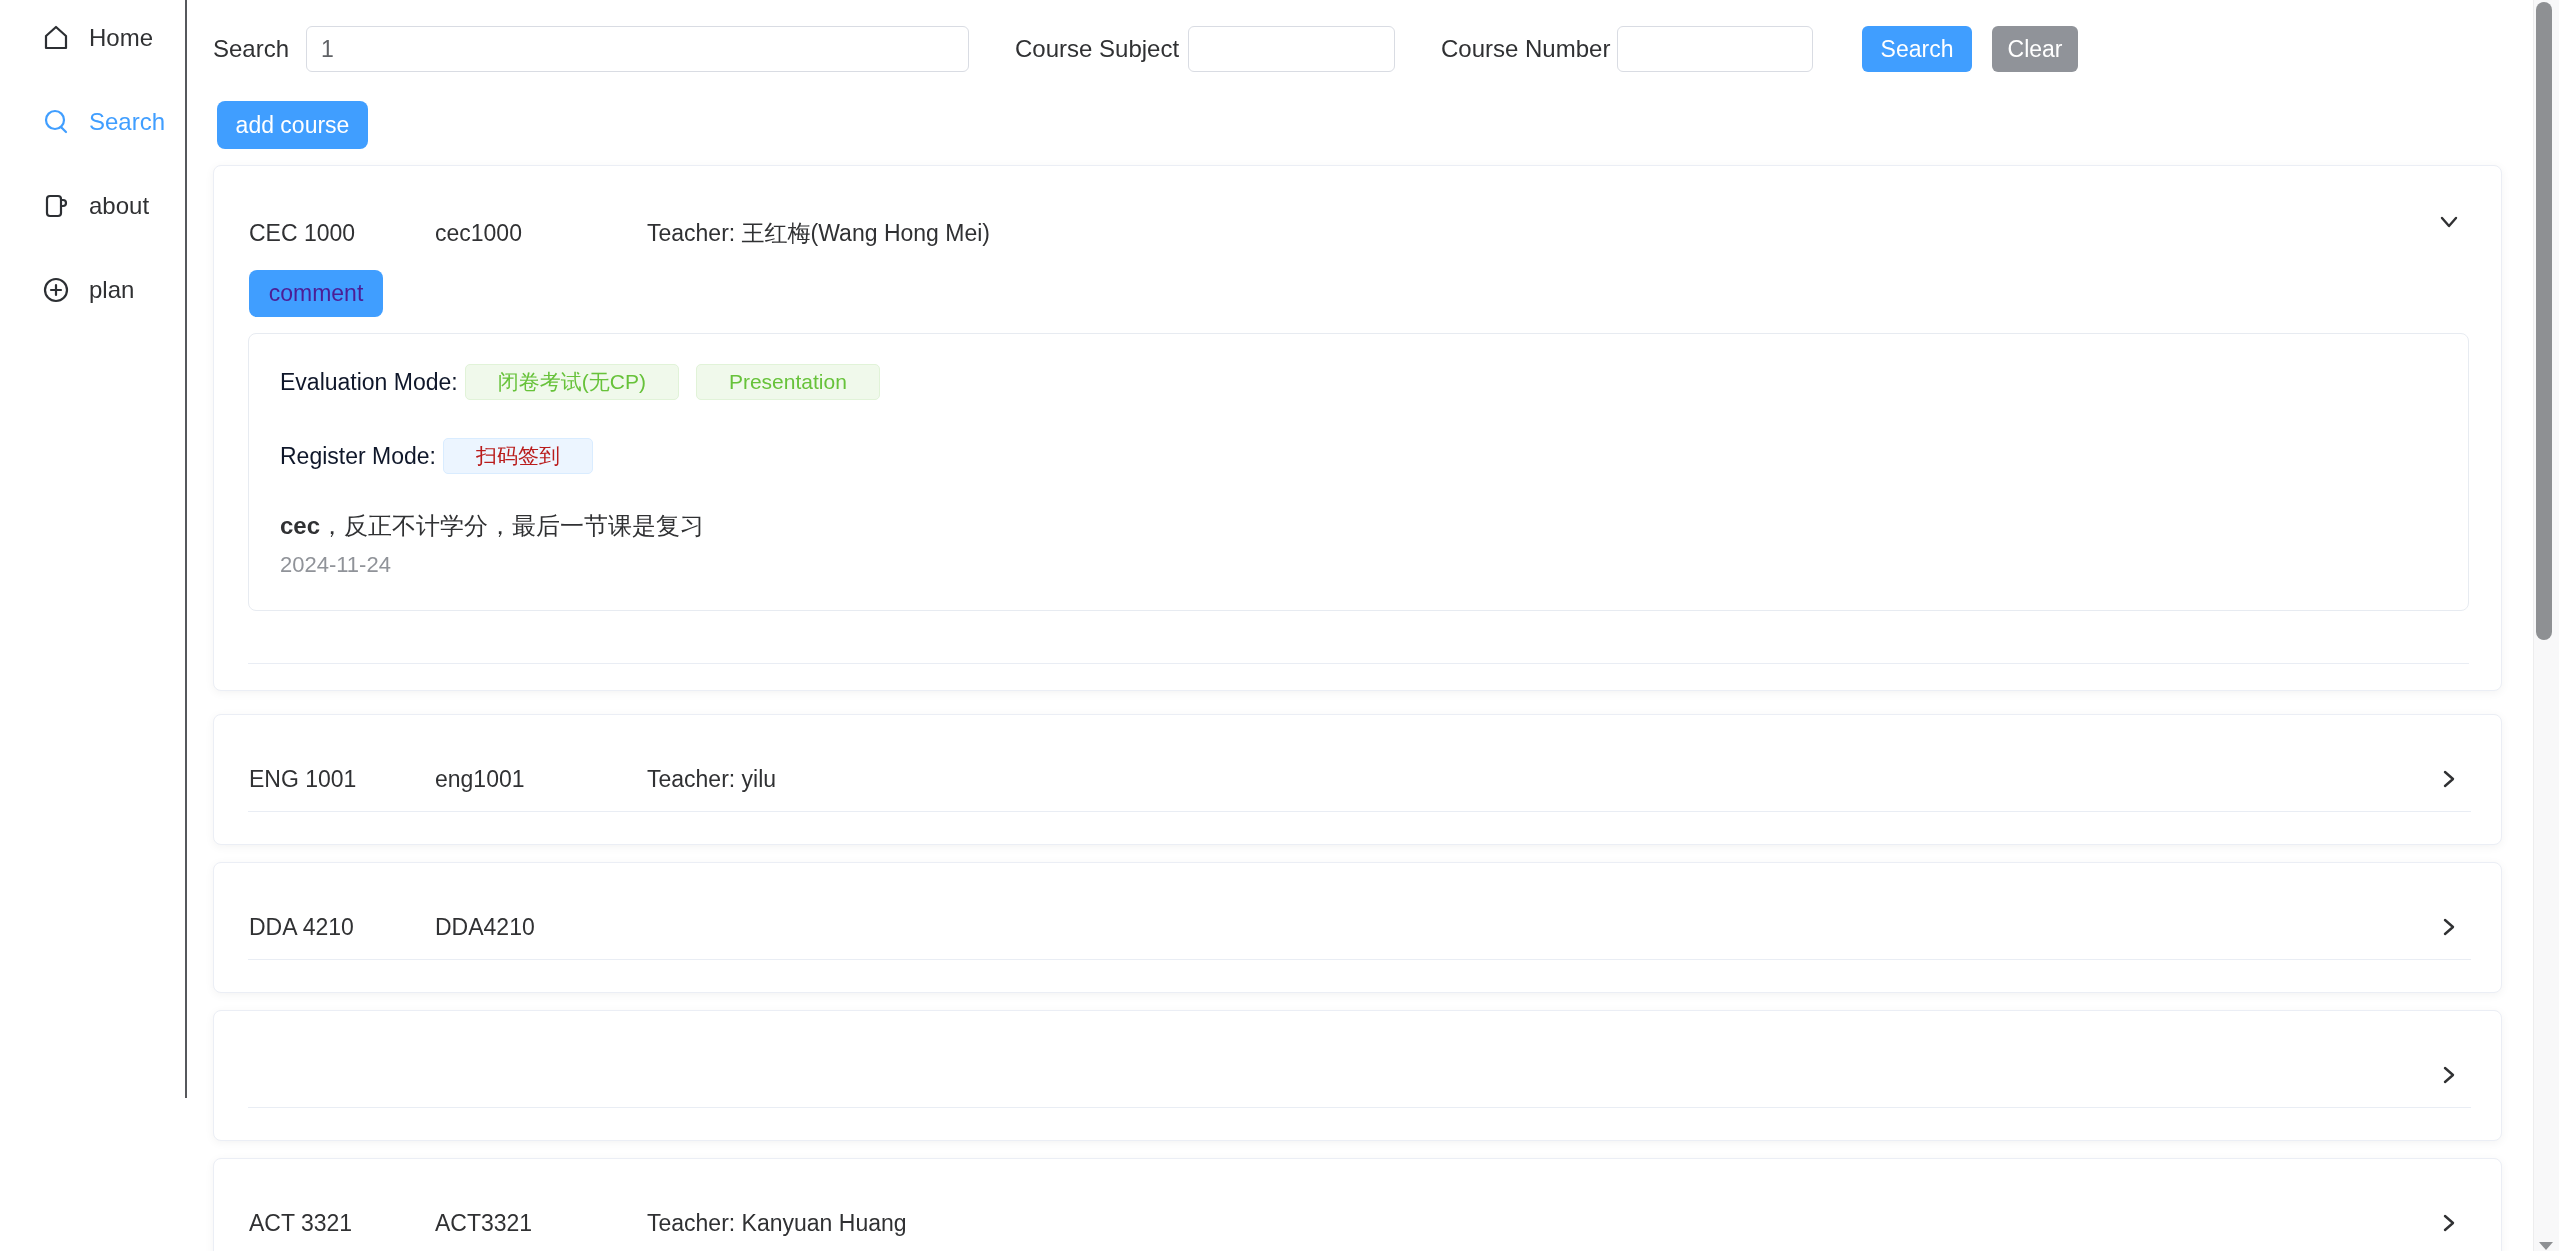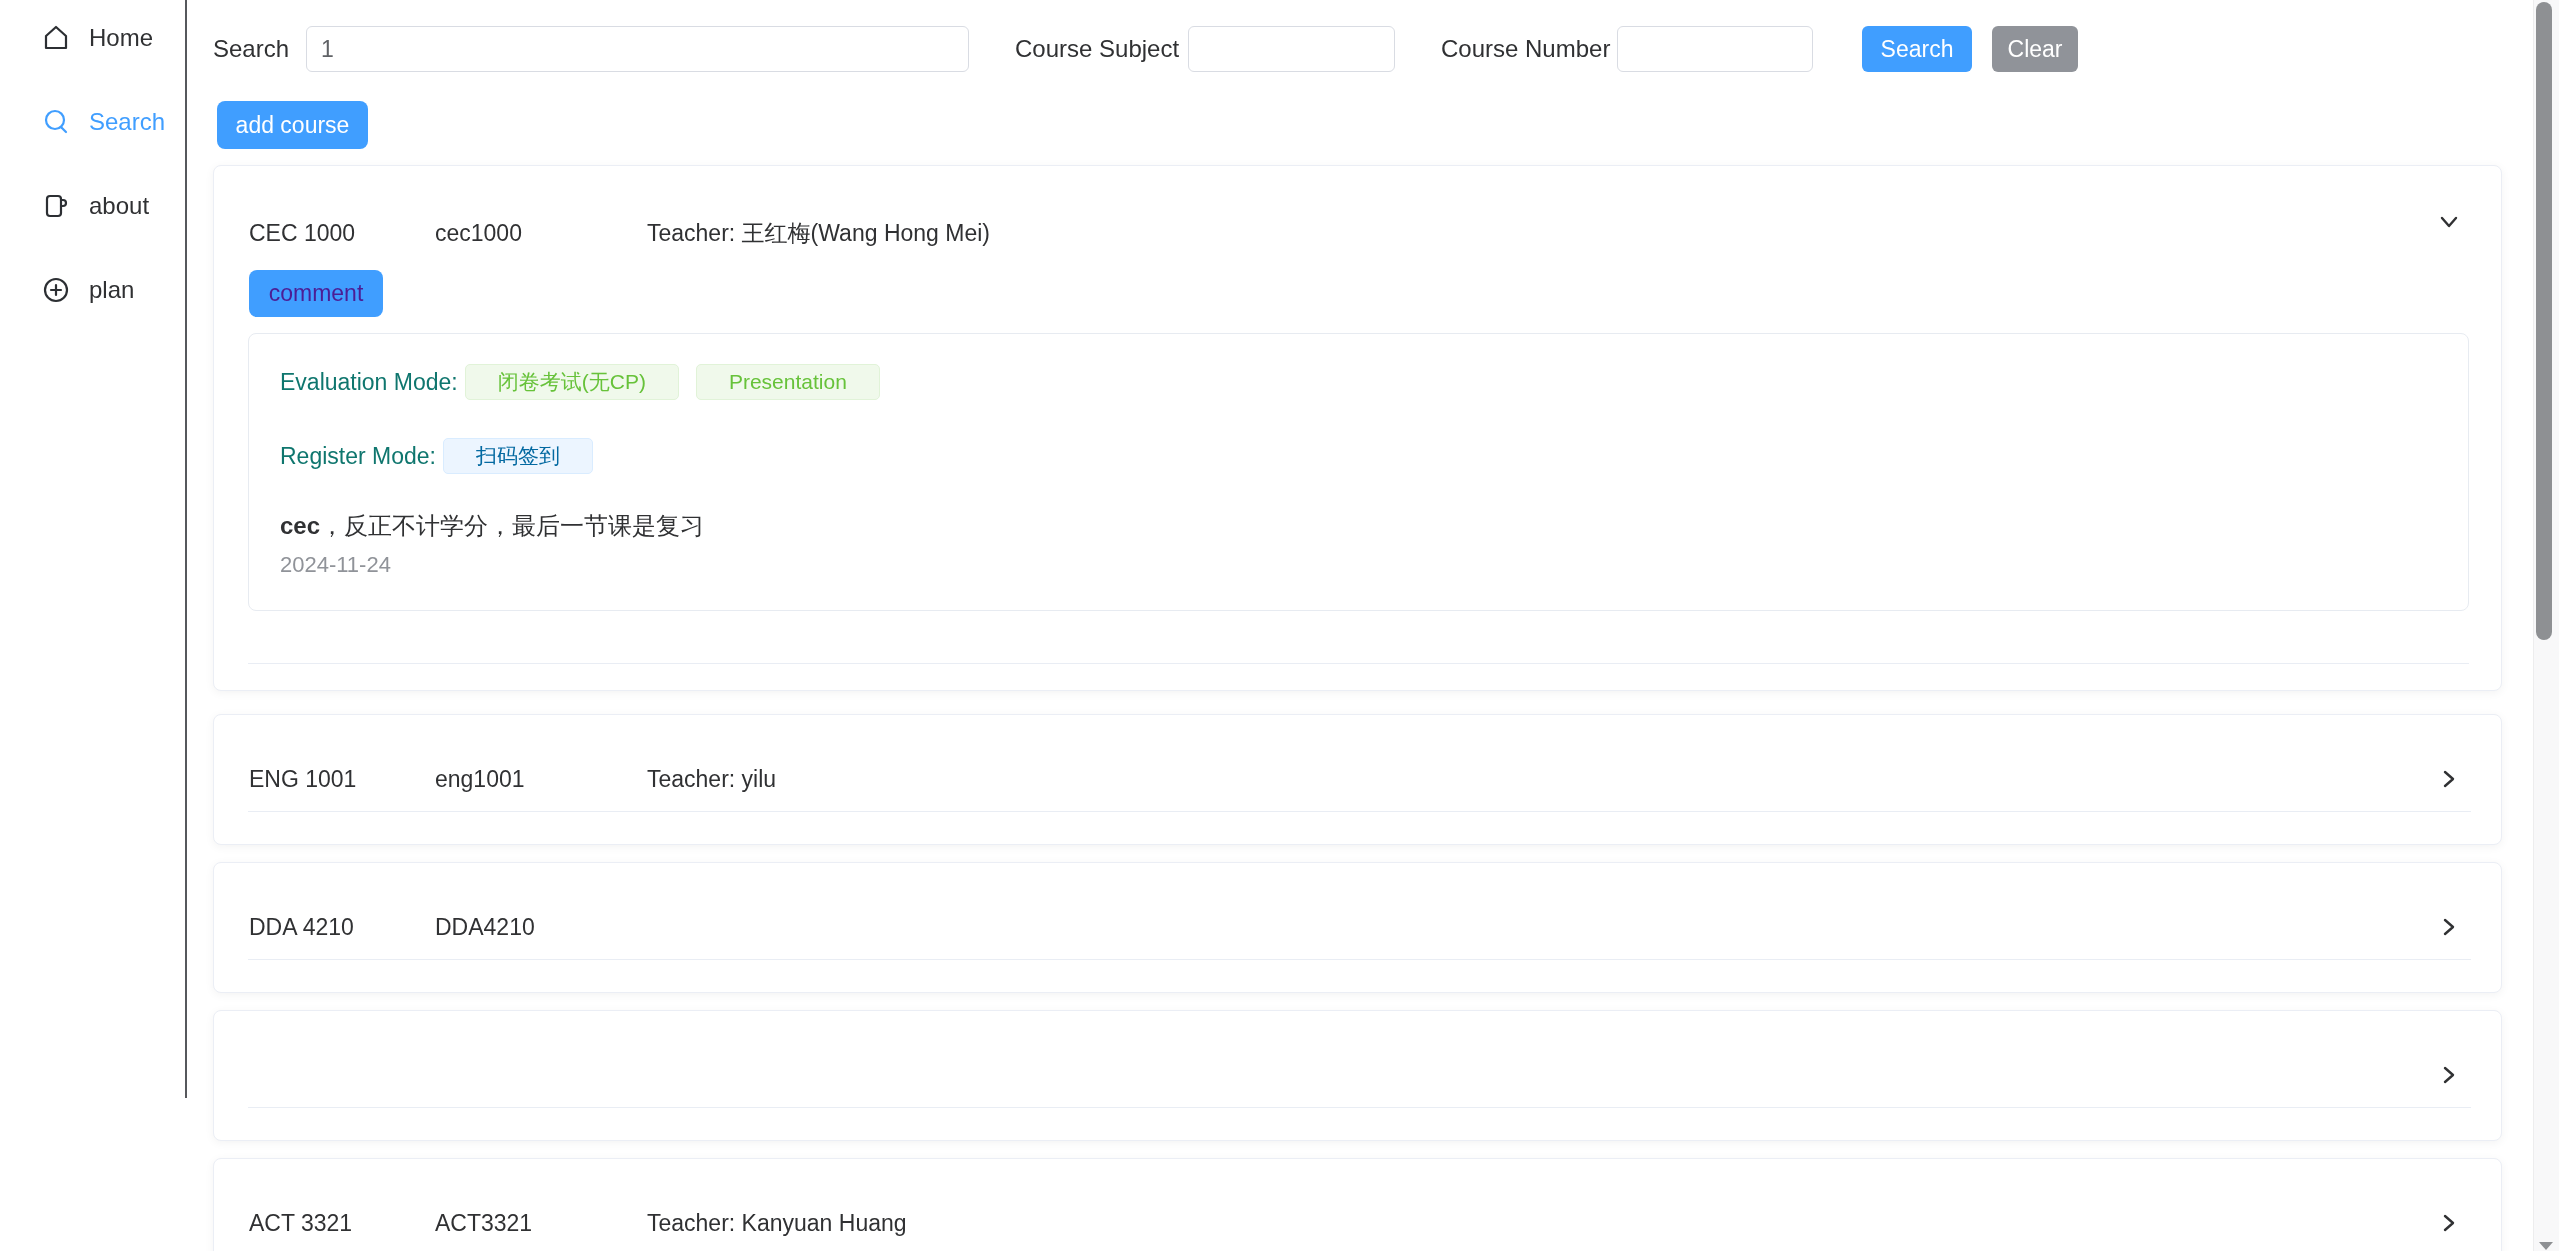--- a/index.html
+++ b/index.html
@@ -63,27 +63,27 @@
   .card.collapsed .chev { top:50px; }
   #card-0 .chev { top:42px; }
 
   
   #btn-comment { position:absolute; left:35px; top:104px; width:134px; height:47px;
     background:#409EFF; color:#4c1d95; border:none; border-radius:8px;
     font-size:23px; cursor:pointer; font-family:inherit; }
   .panel { position:absolute; left:34px; right:32px; top:167px; height:278px;
     background:#fff; border:1px solid #e7ebf1; border-radius:8px; }
   .prow { position:absolute; left:31px; display:flex; align-items:center; }
-  .prow .plabel { font-size:23px; color:#0f766e; margin-right:7px; white-space:nowrap; }
+  .prow .plabel { font-size:23px; color:#0f172a; margin-right:7px; white-space:nowrap; }
   #eval-row { top:30px; height:36px; }
   #reg-row  { top:104px; height:36px; }
   .tag { display:inline-flex; align-items:center; height:36px; padding:0 32px;
     border-radius:5px; font-size:21px; margin-right:17px; white-space:nowrap; }
   .tag-green { background:#F0F9EB; border:1px solid #E1F3D8; color:#67C23A; }
-  .tag-blue  { background:#ECF5FF; border:1px solid #D9ECFF; color:#0369a1; }
+  .tag-blue  { background:#ECF5FF; border:1px solid #D9ECFF; color:#b91c1c; }
   #comment-line { position:absolute; left:31px; top:176px; font-size:24px; color:#303133; }
   #comment-line b { font-weight:bold; }
   #comment-date { position:absolute; left:31px; top:218px; font-size:22px; color:#909399; }
 
   
   .sb-track { position:absolute; right:0; top:0; width:26px; height:1251px;
     background:#f8f8f9; border-left:1px solid #ededee; }
   .sb-thumb { position:absolute; left:2px; top:2px; width:16px; height:638px;
     background:#8e9093; border-radius:8px; }
   .sb-down { position:absolute; left:5px; top:1242px; width:0; height:0;

